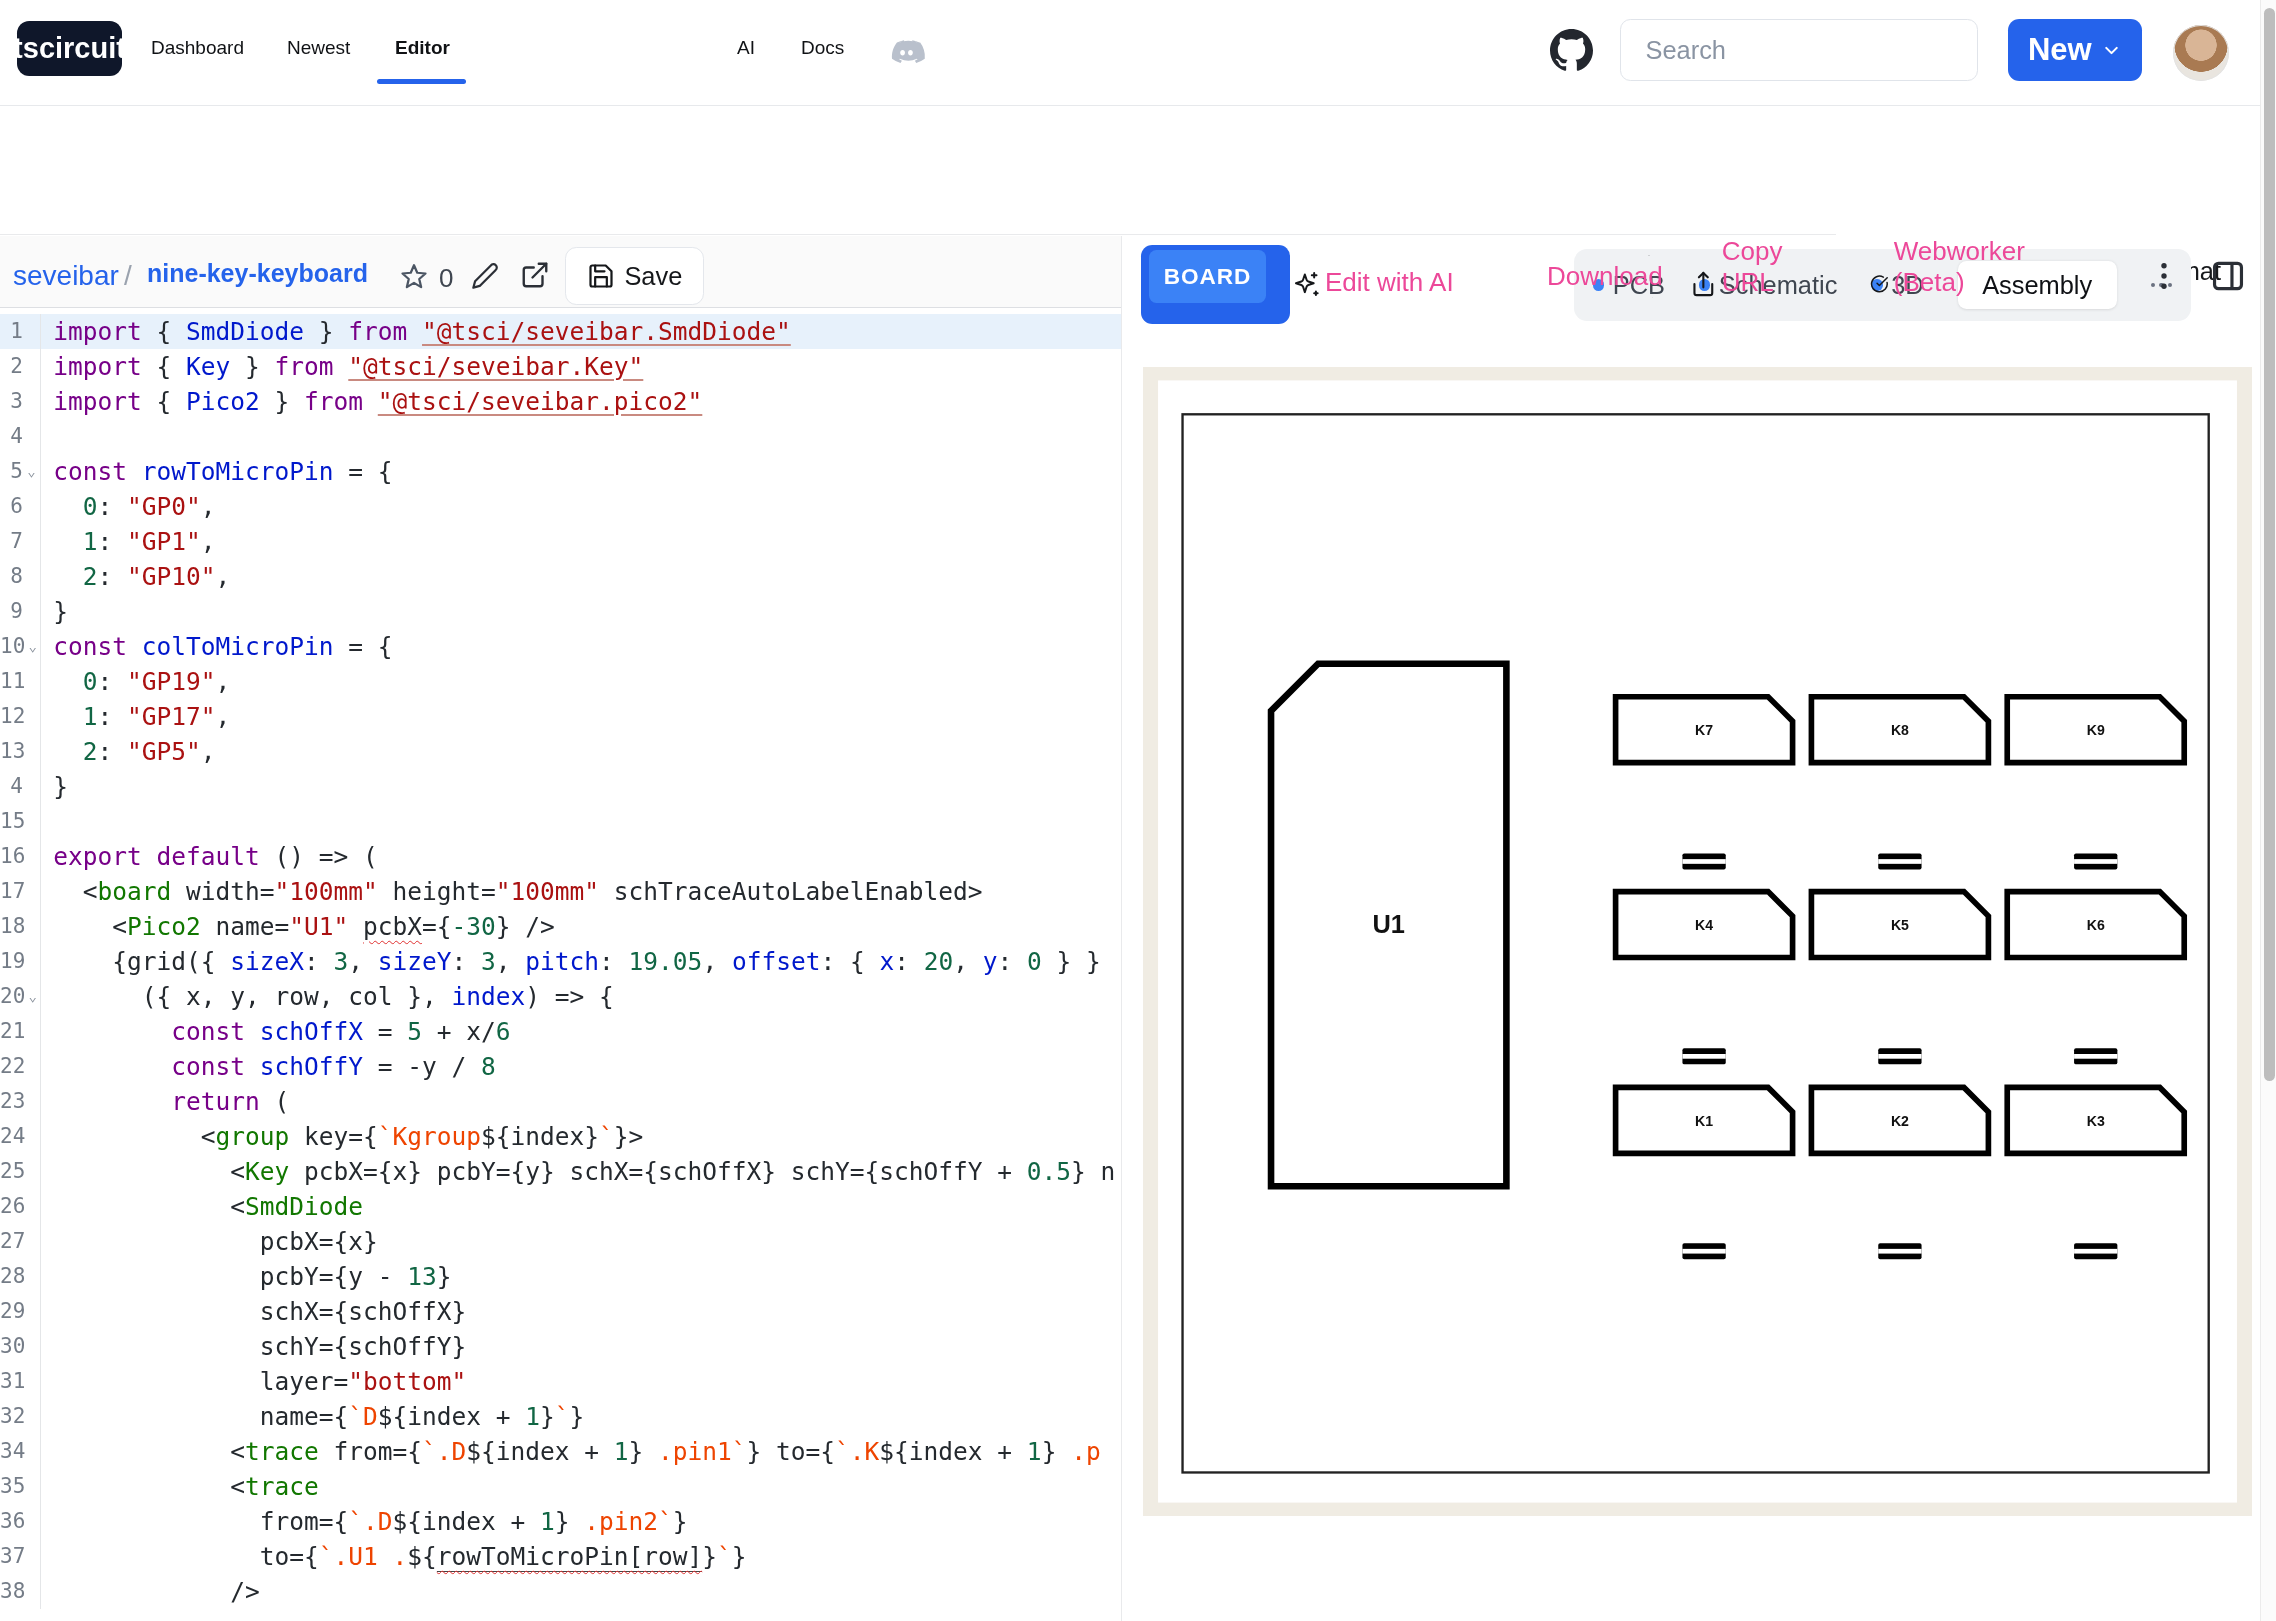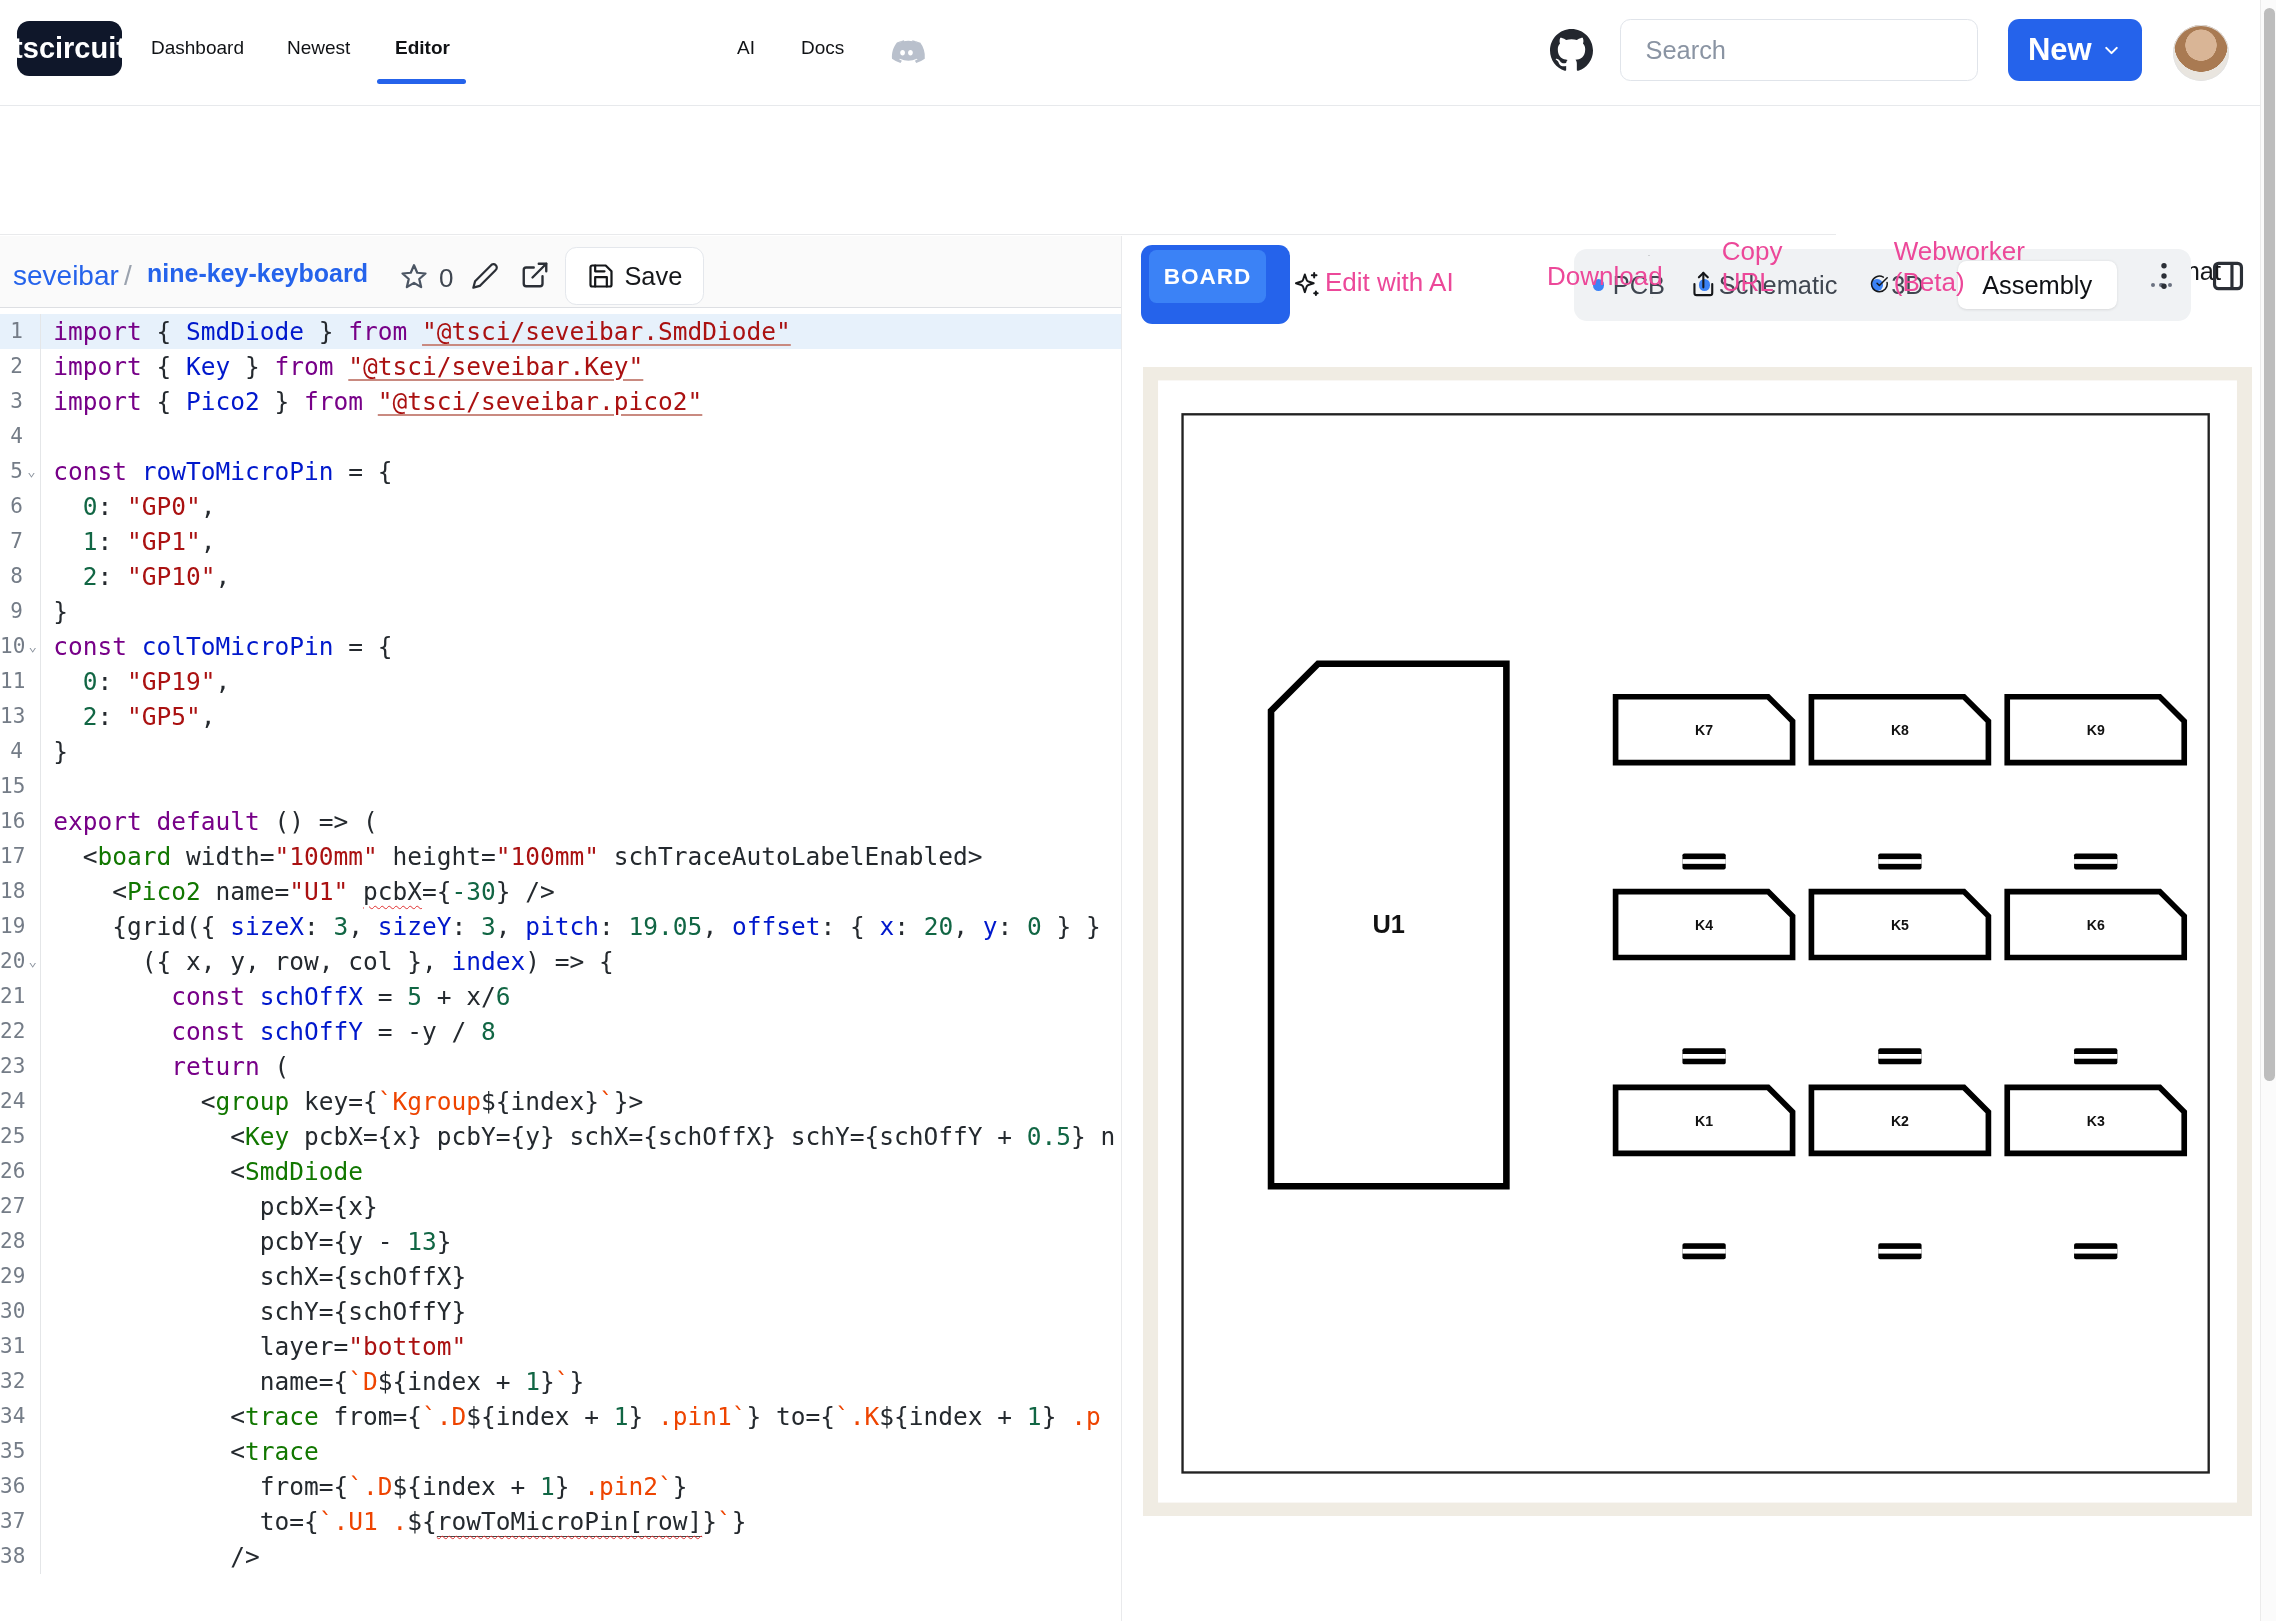--- a/index.html
+++ b/index.html
@@ -228,20 +228,21 @@
       <div class="cl"><span class="ln"><span class="num">2</span><span class="fold"></span></span><span class="cc"><span class="tk-k">import</span><span class="tk-p"> { </span><span class="tk-d">Key</span><span class="tk-p"> } </span><span class="tk-k">from</span><span class="tk-p"> </span><span class="tk-u">"@tsci/seveibar.Key"</span></span></div>
       <div class="cl"><span class="ln"><span class="num">3</span><span class="fold"></span></span><span class="cc"><span class="tk-k">import</span><span class="tk-p"> { </span><span class="tk-d">Pico2</span><span class="tk-p"> } </span><span class="tk-k">from</span><span class="tk-p"> </span><span class="tk-u">"@tsci/seveibar.pico2"</span></span></div>
       <div class="cl"><span class="ln"><span class="num">4</span><span class="fold"></span></span><span class="cc"></span></div>
       <div class="cl"><span class="ln"><span class="num">5</span><span class="fold">⌄</span></span><span class="cc"><span class="tk-k">const</span><span class="tk-p"> </span><span class="tk-d">rowToMicroPin</span><span class="tk-p"> = {</span></span></div>
       <div class="cl"><span class="ln"><span class="num">6</span><span class="fold"></span></span><span class="cc"><span class="tk-p">  </span><span class="tk-n">0</span><span class="tk-p">: </span><span class="tk-s">"GP0"</span><span class="tk-p">,</span></span></div>
       <div class="cl"><span class="ln"><span class="num">7</span><span class="fold"></span></span><span class="cc"><span class="tk-p">  </span><span class="tk-n">1</span><span class="tk-p">: </span><span class="tk-s">"GP1"</span><span class="tk-p">,</span></span></div>
       <div class="cl"><span class="ln"><span class="num">8</span><span class="fold"></span></span><span class="cc"><span class="tk-p">  </span><span class="tk-n">2</span><span class="tk-p">: </span><span class="tk-s">"GP10"</span><span class="tk-p">,</span></span></div>
       <div class="cl"><span class="ln"><span class="num">9</span><span class="fold"></span></span><span class="cc"><span class="tk-p">}</span></span></div>
       <div class="cl"><span class="ln"><span class="num">10</span><span class="fold">⌄</span></span><span class="cc"><span class="tk-k">const</span><span class="tk-p"> </span><span class="tk-d">colToMicroPin</span><span class="tk-p"> = {</span></span></div>
       <div class="cl"><span class="ln"><span class="num">11</span><span class="fold"></span></span><span class="cc"><span class="tk-p">  </span><span class="tk-n">0</span><span class="tk-p">: </span><span class="tk-s">"GP19"</span><span class="tk-p">,</span></span></div>
+      <div class="cl"><span class="ln"><span class="num">12</span><span class="fold"></span></span><span class="cc"><span class="tk-p">  </span><span class="tk-n">1</span><span class="tk-p">: </span><span class="tk-s">"GP17"</span><span class="tk-p">,</span></span></div>
       <div class="cl"><span class="ln"><span class="num">13</span><span class="fold"></span></span><span class="cc"><span class="tk-p">  </span><span class="tk-n">2</span><span class="tk-p">: </span><span class="tk-s">"GP5"</span><span class="tk-p">,</span></span></div>
       <div class="cl"><span class="ln"><span class="num">4</span><span class="fold"></span></span><span class="cc"><span class="tk-p">}</span></span></div>
       <div class="cl"><span class="ln"><span class="num">15</span><span class="fold"></span></span><span class="cc"></span></div>
       <div class="cl"><span class="ln"><span class="num">16</span><span class="fold"></span></span><span class="cc"><span class="tk-k">export</span><span class="tk-p"> </span><span class="tk-k">default</span><span class="tk-p"> () =&gt; (</span></span></div>
       <div class="cl"><span class="ln"><span class="num">17</span><span class="fold"></span></span><span class="cc"><span class="tk-p">  &lt;</span><span class="tk-t">board</span><span class="tk-p"> width=</span><span class="tk-s">"100mm"</span><span class="tk-p"> height=</span><span class="tk-s">"100mm"</span><span class="tk-p"> schTraceAutoLabelEnabled&gt;</span></span></div>
       <div class="cl"><span class="ln"><span class="num">18</span><span class="fold"></span></span><span class="cc"><span class="tk-p">    &lt;</span><span class="tk-t">Pico2</span><span class="tk-p"> name=</span><span class="tk-s">"U1"</span><span class="tk-p"> </span><span class="tk-w">pcbX</span><span class="tk-p">={</span><span class="tk-n">-30</span><span class="tk-p">} /&gt;</span></span></div>
       <div class="cl"><span class="ln"><span class="num">19</span><span class="fold"></span></span><span class="cc"><span class="tk-p">    {grid({ </span><span class="tk-d">sizeX</span><span class="tk-p">: </span><span class="tk-n">3</span><span class="tk-p">, </span><span class="tk-d">sizeY</span><span class="tk-p">: </span><span class="tk-n">3</span><span class="tk-p">, </span><span class="tk-d">pitch</span><span class="tk-p">: </span><span class="tk-n">19.05</span><span class="tk-p">, </span><span class="tk-d">offset</span><span class="tk-p">: { </span><span class="tk-d">x</span><span class="tk-p">: </span><span class="tk-n">20</span><span class="tk-p">, </span><span class="tk-d">y</span><span class="tk-p">: </span><span class="tk-n">0</span><span class="tk-p"> } }</span></span></div>
       <div class="cl"><span class="ln"><span class="num">20</span><span class="fold">⌄</span></span><span class="cc"><span class="tk-p">      ({ x, y, row, col }, </span><span class="tk-d">index</span><span class="tk-p">) =&gt; {</span></span></div>
       <div class="cl"><span class="ln"><span class="num">21</span><span class="fold"></span></span><span class="cc"><span class="tk-p">        </span><span class="tk-k">const</span><span class="tk-p"> </span><span class="tk-d">schOffX</span><span class="tk-p"> = </span><span class="tk-n">5</span><span class="tk-p"> + x/</span><span class="tk-n">6</span></span></div>
       <div class="cl"><span class="ln"><span class="num">22</span><span class="fold"></span></span><span class="cc"><span class="tk-p">        </span><span class="tk-k">const</span><span class="tk-p"> </span><span class="tk-d">schOffY</span><span class="tk-p"> = -y / </span><span class="tk-n">8</span></span></div>

